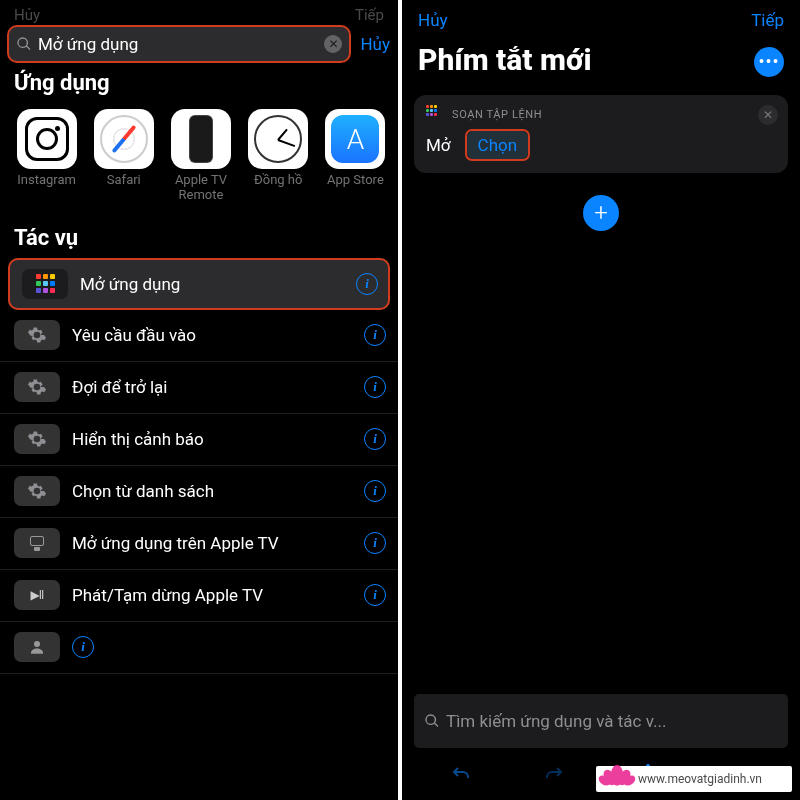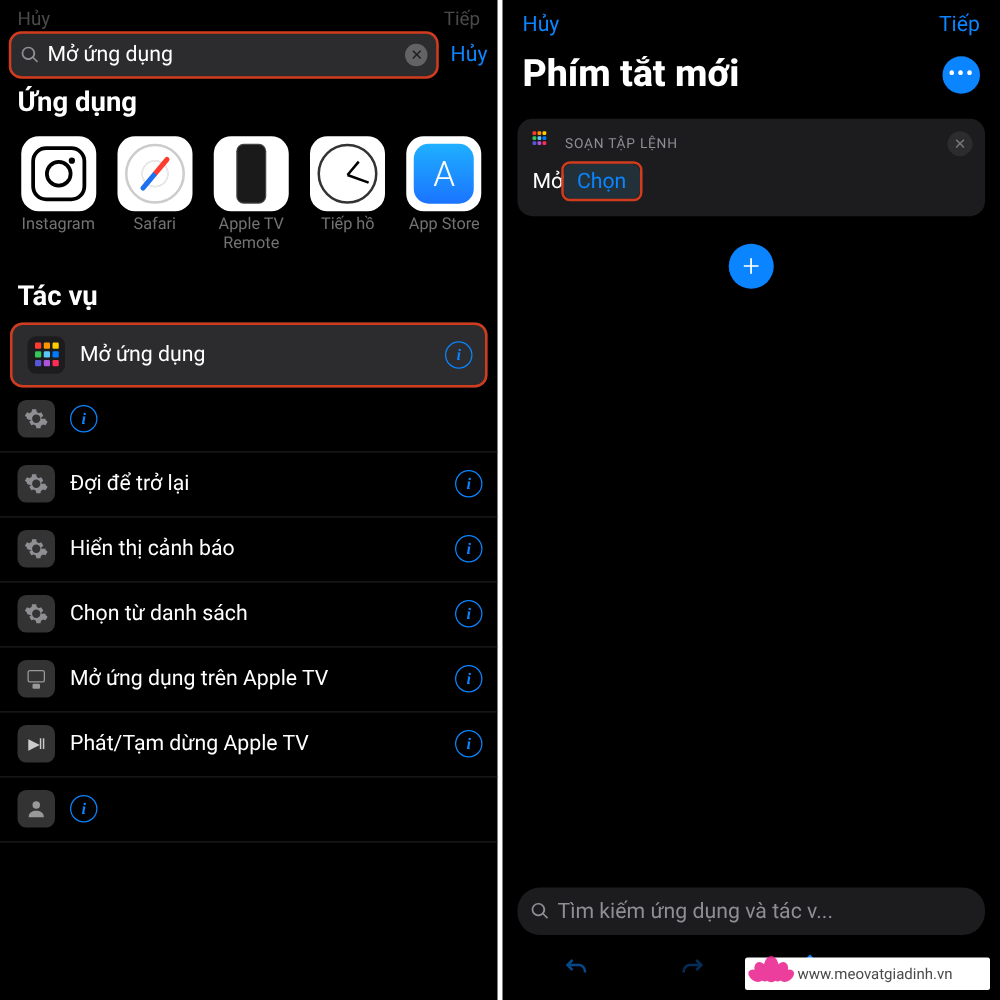--- a/index.html
+++ b/index.html
@@ -17,21 +17,21 @@
   .clear-btn { width: 18px; height: 18px; border-radius: 50%; background: #636366; display: flex; align-items: center; justify-content: center; font-size: 12px; color: #1c1c1e; }
   .cancel-link { color: #0a84ff; font-size: 17px; }
   .section-head { font-size: 22px; font-weight: 700; padding: 0 14px 8px; color: #fff; }
   .apps-row { display: flex; gap: 8px; padding: 6px 8px 8px 12px; }
   .app-item { display: flex; flex-direction: column; align-items: center; width: 72px; }
   .app-ic { width: 60px; height: 60px; border-radius: 14px; background: #fff; display: flex; align-items: center; justify-content: center; margin-bottom: 4px; }
   .app-label { font-size: 13px; color: #737373; text-align: center; line-height: 1.15; word-break: break-word; }
   .section-sub { font-size: 22px; font-weight: 700; padding: 14px 14px 8px; }
   .action-row { display: flex; align-items: center; padding: 10px 12px 10px 14px; gap: 12px; border-bottom: 1px solid #1e1e1e; min-height: 52px; }
   .action-row.highlight { outline: 2px solid #d23c1e; outline-offset: -2px; background: #2c2c2e; border-radius: 10px; margin: 0 8px; border-bottom: none; }
-  .action-ic { width: 30px; height: 30px; border-radius: 7px; background: #333; display: flex; align-items: center; justify-content: center; flex-shrink: 0; color: #9a9a9a; }
+  .action-ic { width: 46px; height: 30px; border-radius: 7px; background: #333; display: flex; align-items: center; justify-content: center; flex-shrink: 0; color: #9a9a9a; }
   .action-ic.grid { background: #1c1c1e; }
   .grid-inner { display: grid; grid-template-columns: repeat(3, 5px); grid-template-rows: repeat(3, 5px); gap: 2px; }
   .grid-inner span { background: linear-gradient(45deg,#ff3b30,#ff9500,#ffcc00,#34c759,#5ac8fa,#007aff,#af52de); border-radius: 1px; }
   .grid-inner span:nth-child(1){background:#ff3b30}
   .grid-inner span:nth-child(2){background:#ff9500}
   .grid-inner span:nth-child(3){background:#ffcc00}
   .grid-inner span:nth-child(4){background:#34c759}
   .grid-inner span:nth-child(5){background:#5ac8fa}
   .grid-inner span:nth-child(6){background:#007aff}
   .grid-inner span:nth-child(7){background:#5856d6}
@@ -39,36 +39,36 @@
   .grid-inner span:nth-child(9){background:#ff2d55}
   .action-label { flex: 1; font-size: 17px; }
   .info-btn { width: 22px; height: 22px; border: 1.5px solid #0a84ff; border-radius: 50%; color: #0a84ff; font-size: 13px; display: flex; align-items: center; justify-content: center; font-style: italic; font-family: serif; font-weight: bold; }
   .gear-svg { width: 20px; height: 20px; fill: #8e8e93; }
   .tv-ic { display:flex; flex-direction:column; align-items:center; gap:1px;}
   .tv-ic .sq{width:14px;height:10px;border:1.5px solid #999;border-radius:2px;}
   .tv-ic .sm{width:6px;height:4px;background:#999;border-radius:1px;}
   
   .rhdr { display: flex; justify-content: space-between; padding: 10px 16px 12px; }
   .link-blue { color: #0a84ff; font-size: 17px; }
-  .rtitle-row { display: flex; align-items: center; justify-content: space-between; padding: 0 16px 18px; gap: 12px; }
+  .rtitle-row { display: flex; align-items: flex-end; justify-content: space-between; padding: 0 16px 18px; gap: 12px; }
   .rtitle { font-size: 30px; font-weight: 800; }
   .more-btn { width: 30px; height: 30px; background: #0a84ff; border-radius: 50%; display: flex; align-items: center; justify-content: center; }
   .more-btn .dots { color: #fff; font-size: 18px; letter-spacing: 1px; line-height: 0; }
   .card { margin: 0 12px; background: #1c1c1e; border-radius: 12px; padding: 10px 12px; position: relative; }
   .card-hdr { display: flex; align-items: center; gap: 8px; margin-bottom: 6px; }
   .card-hdr-ic { width: 18px; height: 18px; }
   .card-hdr-label { color: #8e8e93; font-size: 11px; letter-spacing: 0.6px; }
   .card-close { position: absolute; right: 10px; top: 10px; width: 20px; height: 20px; border-radius: 50%; background: #2c2c2e; color: #7a7a7a; display:flex; align-items:center; justify-content:center; font-size:12px;}
-  .card-body { display: flex; align-items: center; gap: 0; padding: 2px 0 4px; }
+  .card-body { display: flex; align-items: center; gap: 16px; padding: 2px 0 4px; }
   .body-static { font-size: 17px; color: #fff; }
   .choose-pill { background: #22303a; color: #0a84ff; padding: 4px 11px; border-radius: 7px; font-size: 17px; position:relative; }
   .choose-highlight { position:absolute; inset:-2px; border:2px solid #d23c1e; border-radius:7px; pointer-events:none;}
   .add-btn { width: 36px; height: 36px; border-radius: 50%; background: #0a84ff; display:flex; align-items:center; justify-content:center; margin: 22px auto 0; color:#fff; font-size:24px; font-weight:300;}
   .rsearch-area { position: absolute; bottom: 6px; left: 0; right:0; padding: 0 12px 8px;}
-  .rsearch-box { background: #1c1c1e; border-radius: 18px; height: 38px; display:flex; align-items:center; padding:0 10px; gap:6px; margin-bottom:10px;margin-top:36px;}
+  .rsearch-box { background: #1c1c1e; border-radius: 5px; height: 54px; display:flex; align-items:center; padding:0 10px; gap:6px; margin-bottom:10px;margin-top:36px;}
   .toolbar { display:flex; justify-content:space-around; align-items:center; padding: 4px 0 0;}
   .tool-ic { width:24px; height:24px; color:#0a84ff; opacity:0.55;}
   .tool-ic.active { opacity:1; }
   .watermark { position:absolute; right:8px; bottom:8px; background:#fff; color:#4a4a4a; font-size:12px; padding:6px 30px 6px 42px; border-radius:2px; display:flex; align-items:center;}
   .lotus { position:absolute; left:0; top:-18px; width:42px; height:42px;}
   .lotus svg{width:100%;height:100%;}
   
   .ig { width:44px;height:44px;border:3px solid #000;border-radius:12px; position:relative;}
   .ig::after{content:"";position:absolute;width:16px;height:16px;border:3px solid #000;border-radius:50%;top:50%;left:50%;transform:translate(-50%,-50%);}
   .ig::before{content:"";position:absolute;width:5px;height:5px;background:#000;border-radius:50%;top:6px;right:6px;}
@@ -121,21 +121,21 @@
       <div class="app-item">
         <div class="app-ic" style="background:#fff">
             <div class="atv-remote"></div>
           </div>
         <div class="app-label">Apple TV Remote</div>
       </div>
       <div class="app-item">
         <div class="app-ic">
             <div class="clock-ic"></div>
           </div>
-        <div class="app-label">Tiếp hồ</div>
+        <div class="app-label">Đồng hồ</div>
       </div>
       <div class="app-item">
         <div class="app-ic" style="padding:0">
             <div class="appstore-ic">
               <span class="appstore-a">A</span>
             </div>
           </div>
         <div class="app-label">App Store</div>
       </div>
     </div>
@@ -157,20 +157,21 @@
         </div>
       <div class="action-label">Mở ứng dụng</div>
       <div class="info-btn">i</div>
     </div>
     <div class="action-row">
       <div class="action-ic">
           <svg class="gear-svg" viewBox="0 0 24 24">
             <path d="M12 8a4 4 0 100 8 4 4 0 000-8zm9 4a7 7 0 01-.1 1.2l2 1.6-2 3.4-2.4-.8a7 7 0 01-2 1.2l-.4 2.5h-4l-.4-2.5a7 7 0 01-2-1.2l-2.4.8-2-3.4 2-1.6A7 7 0 013 12a7 7 0 01.1-1.2l-2-1.6 2-3.4 2.4.8a7 7 0 012-1.2L8 2.9h4l.4 2.5a7 7 0 012 1.2l2.4-.8 2 3.4-2 1.6c.1.4.2.8.2 1.2z"></path>
           </svg>
         </div>
+      <div class="action-label">Yêu cầu đầu vào</div>
       <div class="info-btn">i</div>
     </div>
     <div class="action-row">
       <div class="action-ic">
           <svg class="gear-svg" viewBox="0 0 24 24">
             <path d="M12 8a4 4 0 100 8 4 4 0 000-8zm9 4a7 7 0 01-.1 1.2l2 1.6-2 3.4-2.4-.8a7 7 0 01-2 1.2l-.4 2.5h-4l-.4-2.5a7 7 0 01-2-1.2l-2.4.8-2-3.4 2-1.6A7 7 0 013 12a7 7 0 01.1-1.2l-2-1.6 2-3.4 2.4.8a7 7 0 012-1.2L8 2.9h4l.4 2.5a7 7 0 012 1.2l2.4-.8 2 3.4-2 1.6c.1.4.2.8.2 1.2z"></path>
           </svg>
         </div>
       <div class="action-label">Đợi để trở lại</div>
       <div class="info-btn">i</div>

